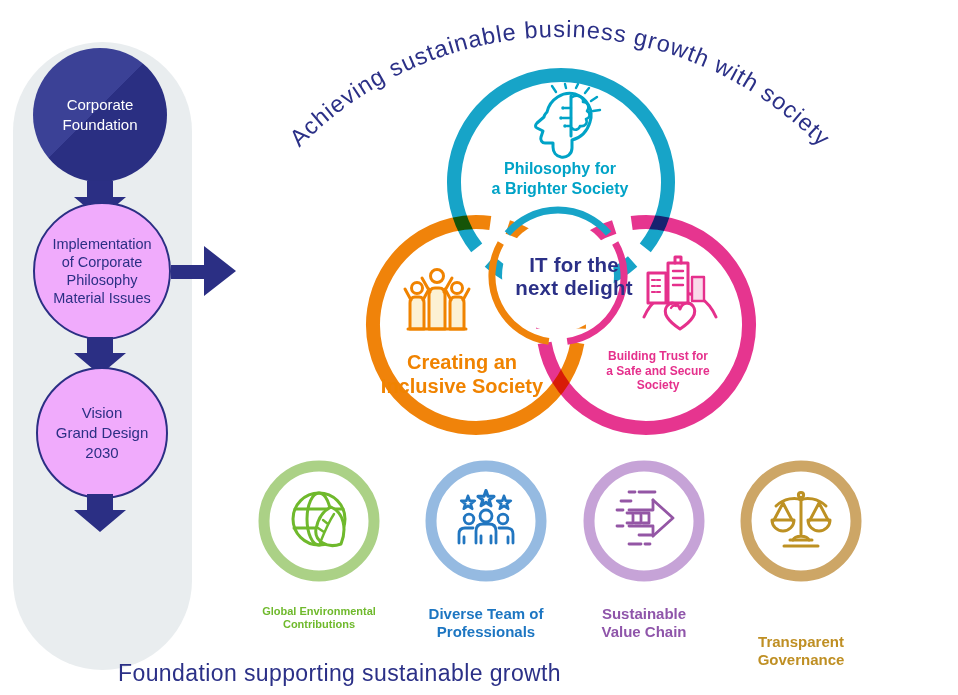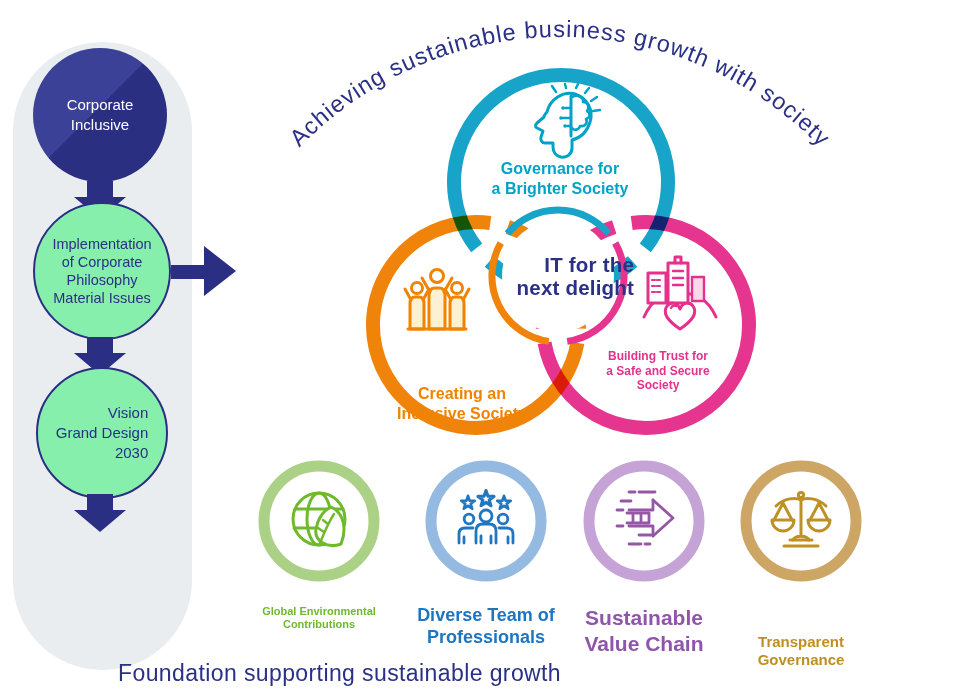--- a/index.html
+++ b/index.html
@@ -17,35 +17,35 @@
   .node{
     position:absolute;border-radius:50%;
     display:flex;align-items:center;justify-content:center;
     text-align:center;white-space:pre-line;line-height:1.32;
   }
   .node.filled{
     background:linear-gradient(135deg,#3b4196 0%,#3b4196 47%,#2a2f82 47%,#2a2f82 100%);
     color:#ffffff;font-size:15px;
   }
   .node.outline{
-    background:#86efac;border:2px solid #2b2f84;color:#2b2f84;font-size:14.5px;
+    background:#f0abfc;border:2px solid #2b2f84;color:#2b2f84;font-size:14.5px;
   }
   .arrow{position:absolute;line-height:0;}
   
   .lbl{
     position:absolute;text-align:center;white-space:pre-line;
     font-weight:bold;line-height:1.22;
   }
   .lbl-teal{color:#00a3c7;font-size:16px;}
-  .lbl-orange{color:#f08300;font-size:16px;margin-top:34px;}
+  .lbl-orange{color:#f08300;font-size:20px;}
   .lbl-pink{color:#e5308c;font-size:12px;}
   .lbl-center{color:#2b3087;font-size:20.5px;line-height:1.12;letter-spacing:0.2px;}
   .lbl-green{color:#6fb92c;font-size:11px;}
-  .lbl-blue{color:#1d76c2;font-size:18px;}
-  .lbl-purple{color:#8f55aa;font-size:21px;}
+  .lbl-blue{color:#1d76c2;font-size:15px;}
+  .lbl-purple{color:#8f55aa;font-size:15px;}
   .lbl-gold{color:#bf8f23;font-size:15px;}
   .foundation-title{
     position:absolute;left:118px;top:660px;width:840px;text-align:left;
     color:#2b3087;font-size:23px;font-weight:normal;letter-spacing:0.4px;
   }
 </style>
 </head>
 <body>
 
 <div class="abs" style="left:0;top:0;width:958px;height:695px;">
@@ -164,21 +164,21 @@
       <path d="M53 16 L44 33 M53 16 L62 33"></path>
       <path d="M42 33 A11 11 0 0 0 64 33 Z"></path>
       <path d="M27 53 C29 48 41 48 43 53"></path>
       <path d="M24 53 H46 M18 59 H52"></path>
     </g>
   </svg>
 
   <div class="pill"></div>
 
   <div class="node filled" style="left:33px;top:48px;width:134px;height:134px;">Corporate
-Inclusive</div>
+Foundation</div>
 
   <div class="arrow" style="left:74px;top:181px;">
     <svg width="52" height="38">
         <polygon points="13,0 39,0 39,16 52,16 26,38 0,16 13,16" fill="#2b2f84"></polygon>
       </svg>
   </div>
 
   <div class="node outline" style="left:33px;top:202px;width:134px;height:134px;line-height:1.25;">Implementation
 of Corporate
 Philosophy
@@ -189,34 +189,34 @@
         <polygon points="0,19 33,19 33,0 65,25 33,50 33,33 0,33" fill="#2b2f84"></polygon>
       </svg>
   </div>
 
   <div class="arrow" style="left:74px;top:337px;">
     <svg width="52" height="38">
         <polygon points="13,0 39,0 39,16 52,16 26,38 0,16 13,16" fill="#2b2f84"></polygon>
       </svg>
   </div>
 
-  <div class="node outline" style="left:36px;top:367px;width:128px;height:128px;font-size:15px;text-align:right;">Vision
+  <div class="node outline" style="left:36px;top:367px;width:128px;height:128px;font-size:15px;">Vision
 Grand Design
 2030</div>
 
   <div class="arrow" style="left:74px;top:494px;">
     <svg width="52" height="38">
         <polygon points="13,0 39,0 39,16 52,16 26,38 0,16 13,16" fill="#2b2f84"></polygon>
       </svg>
   </div>
 
 
-  <div class="lbl lbl-teal" style="left:460px;top:159px;width:200px;">Governance for
+  <div class="lbl lbl-teal" style="left:460px;top:159px;width:200px;">Philosophy for
 a Brighter Society</div>
-  <div class="lbl lbl-center" style="left:434px;top:254px;width:200px;text-align:right;">IT for the
+  <div class="lbl lbl-center" style="left:474px;top:254px;width:200px;">IT for the
 next delight</div>
   <div class="lbl lbl-orange" style="left:352px;top:350px;width:220px;">Creating an
 Inclusive Society</div>
   <div class="lbl lbl-pink" style="left:548px;top:349px;width:220px;">Building Trust for
 a Safe and Secure
 Society</div>
 
   <div class="lbl lbl-green" style="left:219px;top:605px;width:200px;">Global Environmental
 Contributions</div>
   <div class="lbl lbl-blue" style="left:386px;top:605px;width:200px;">Diverse Team of

